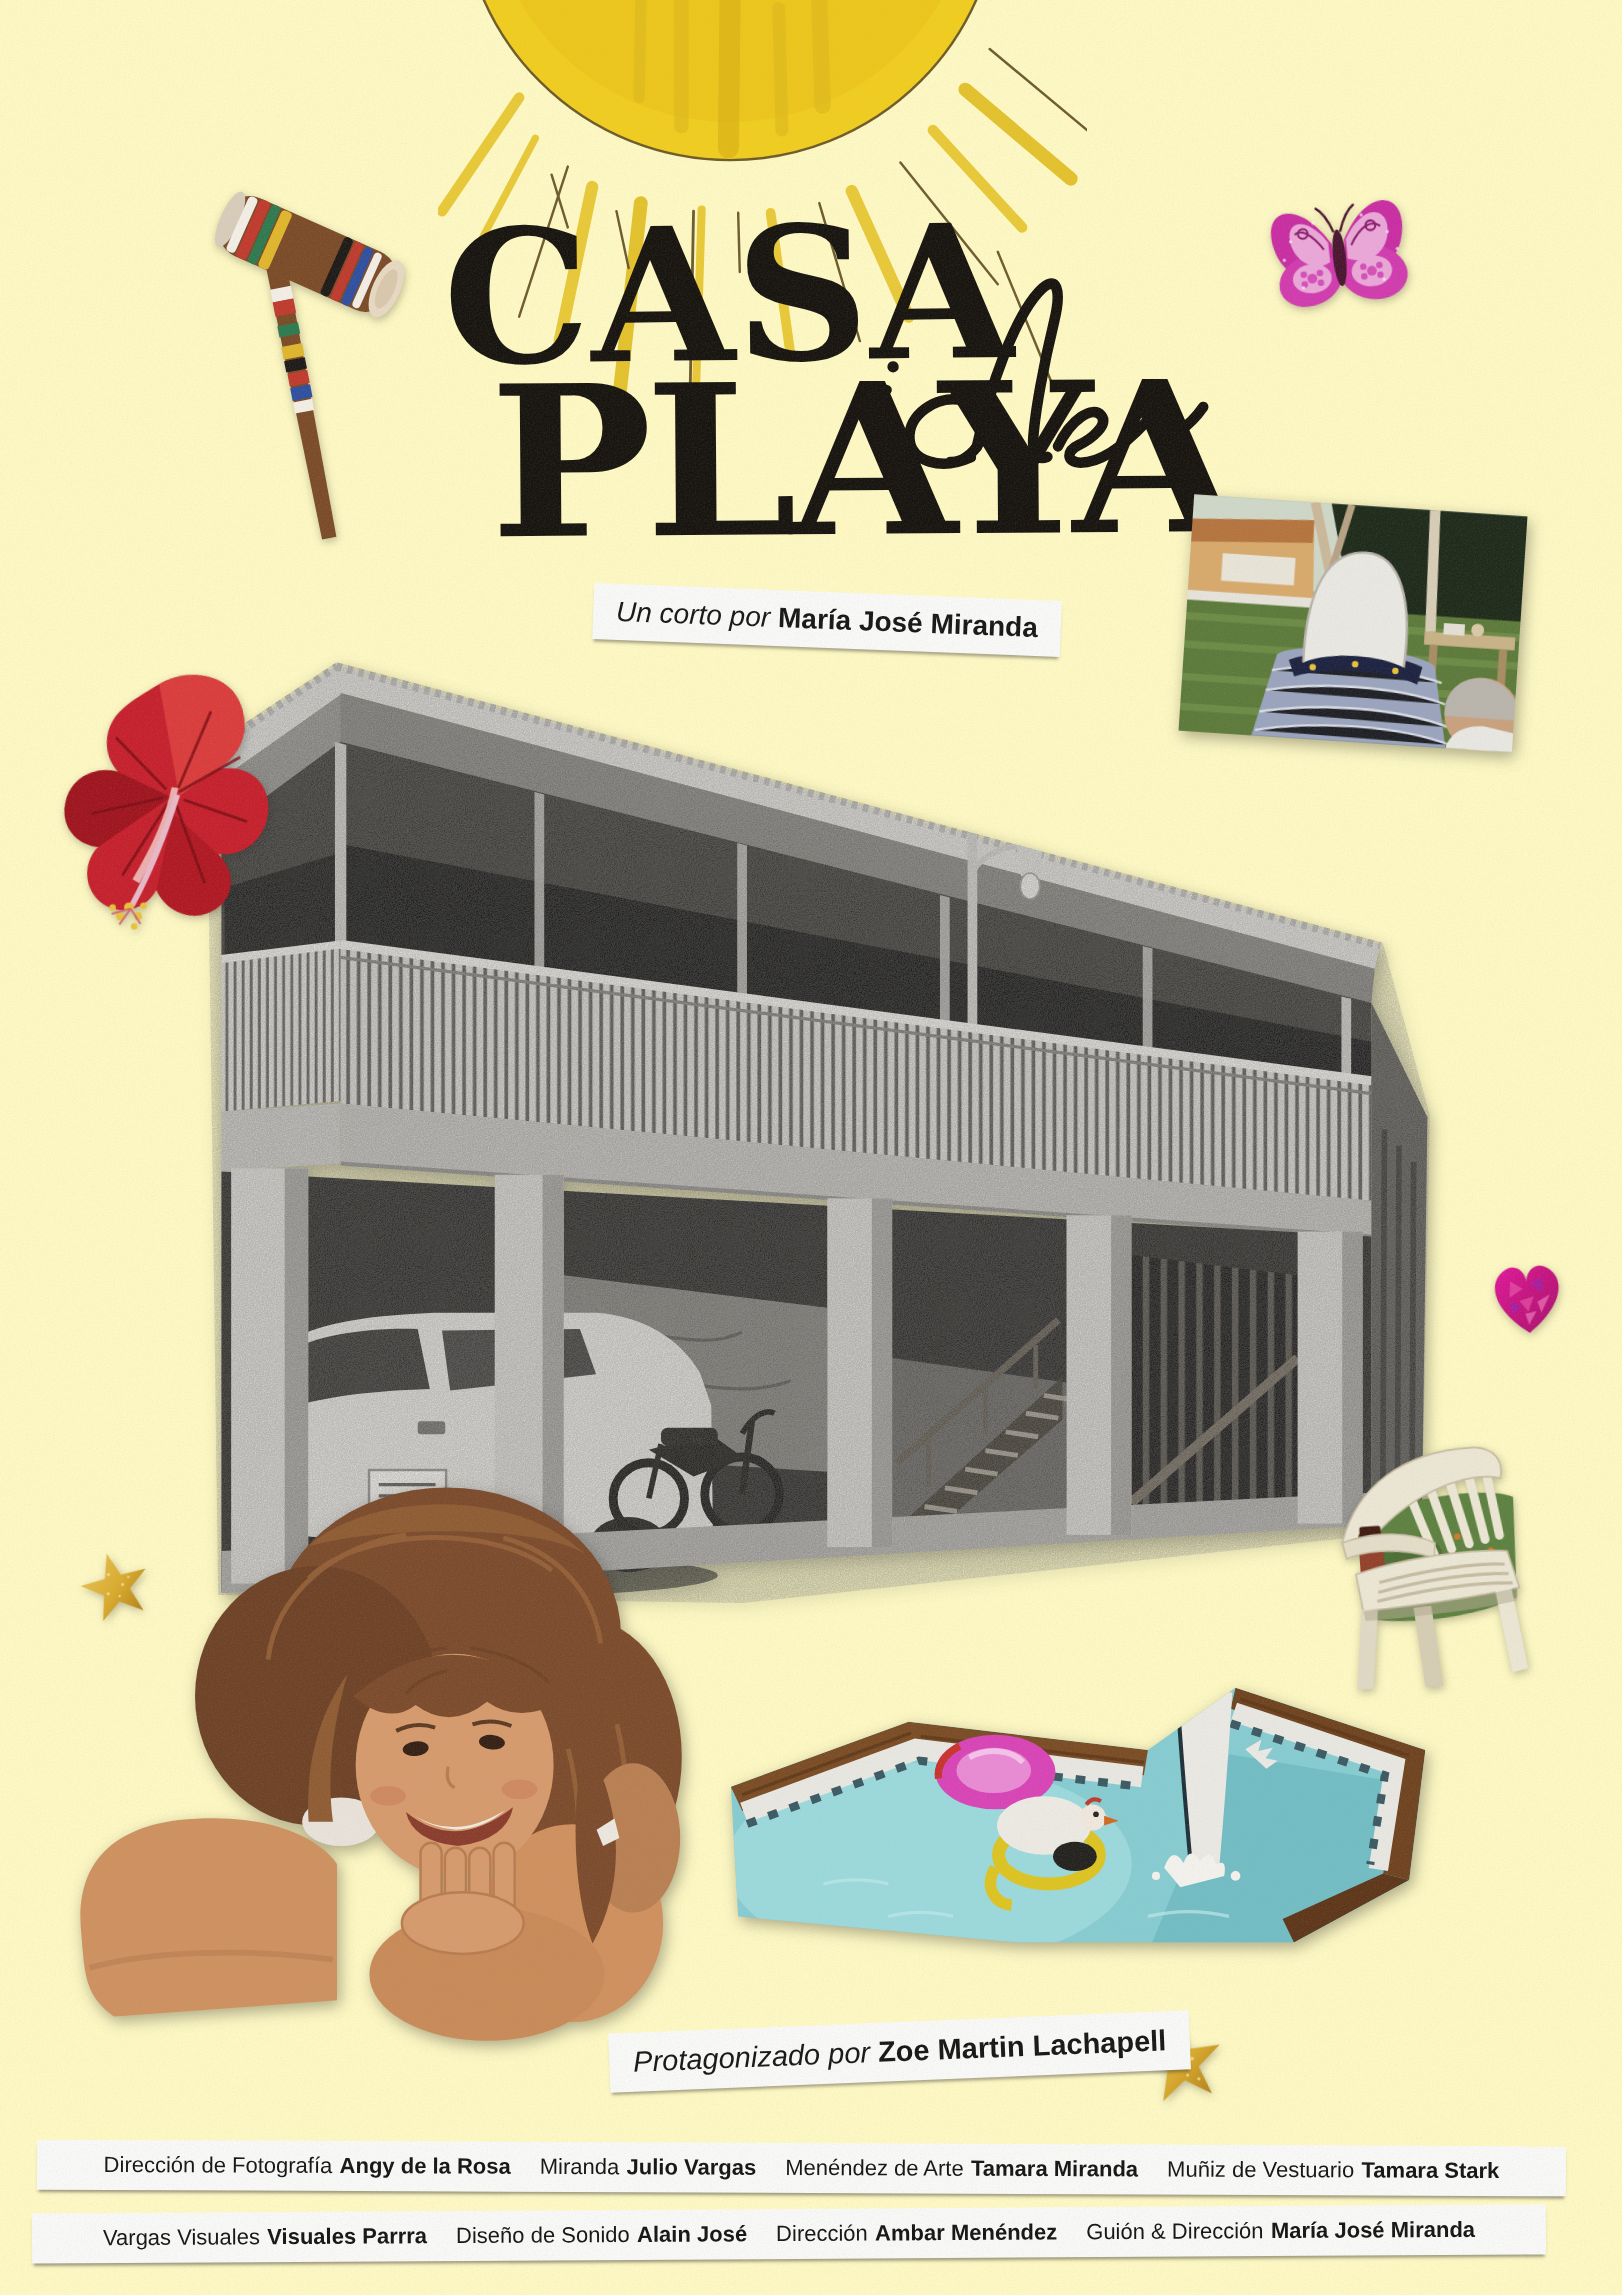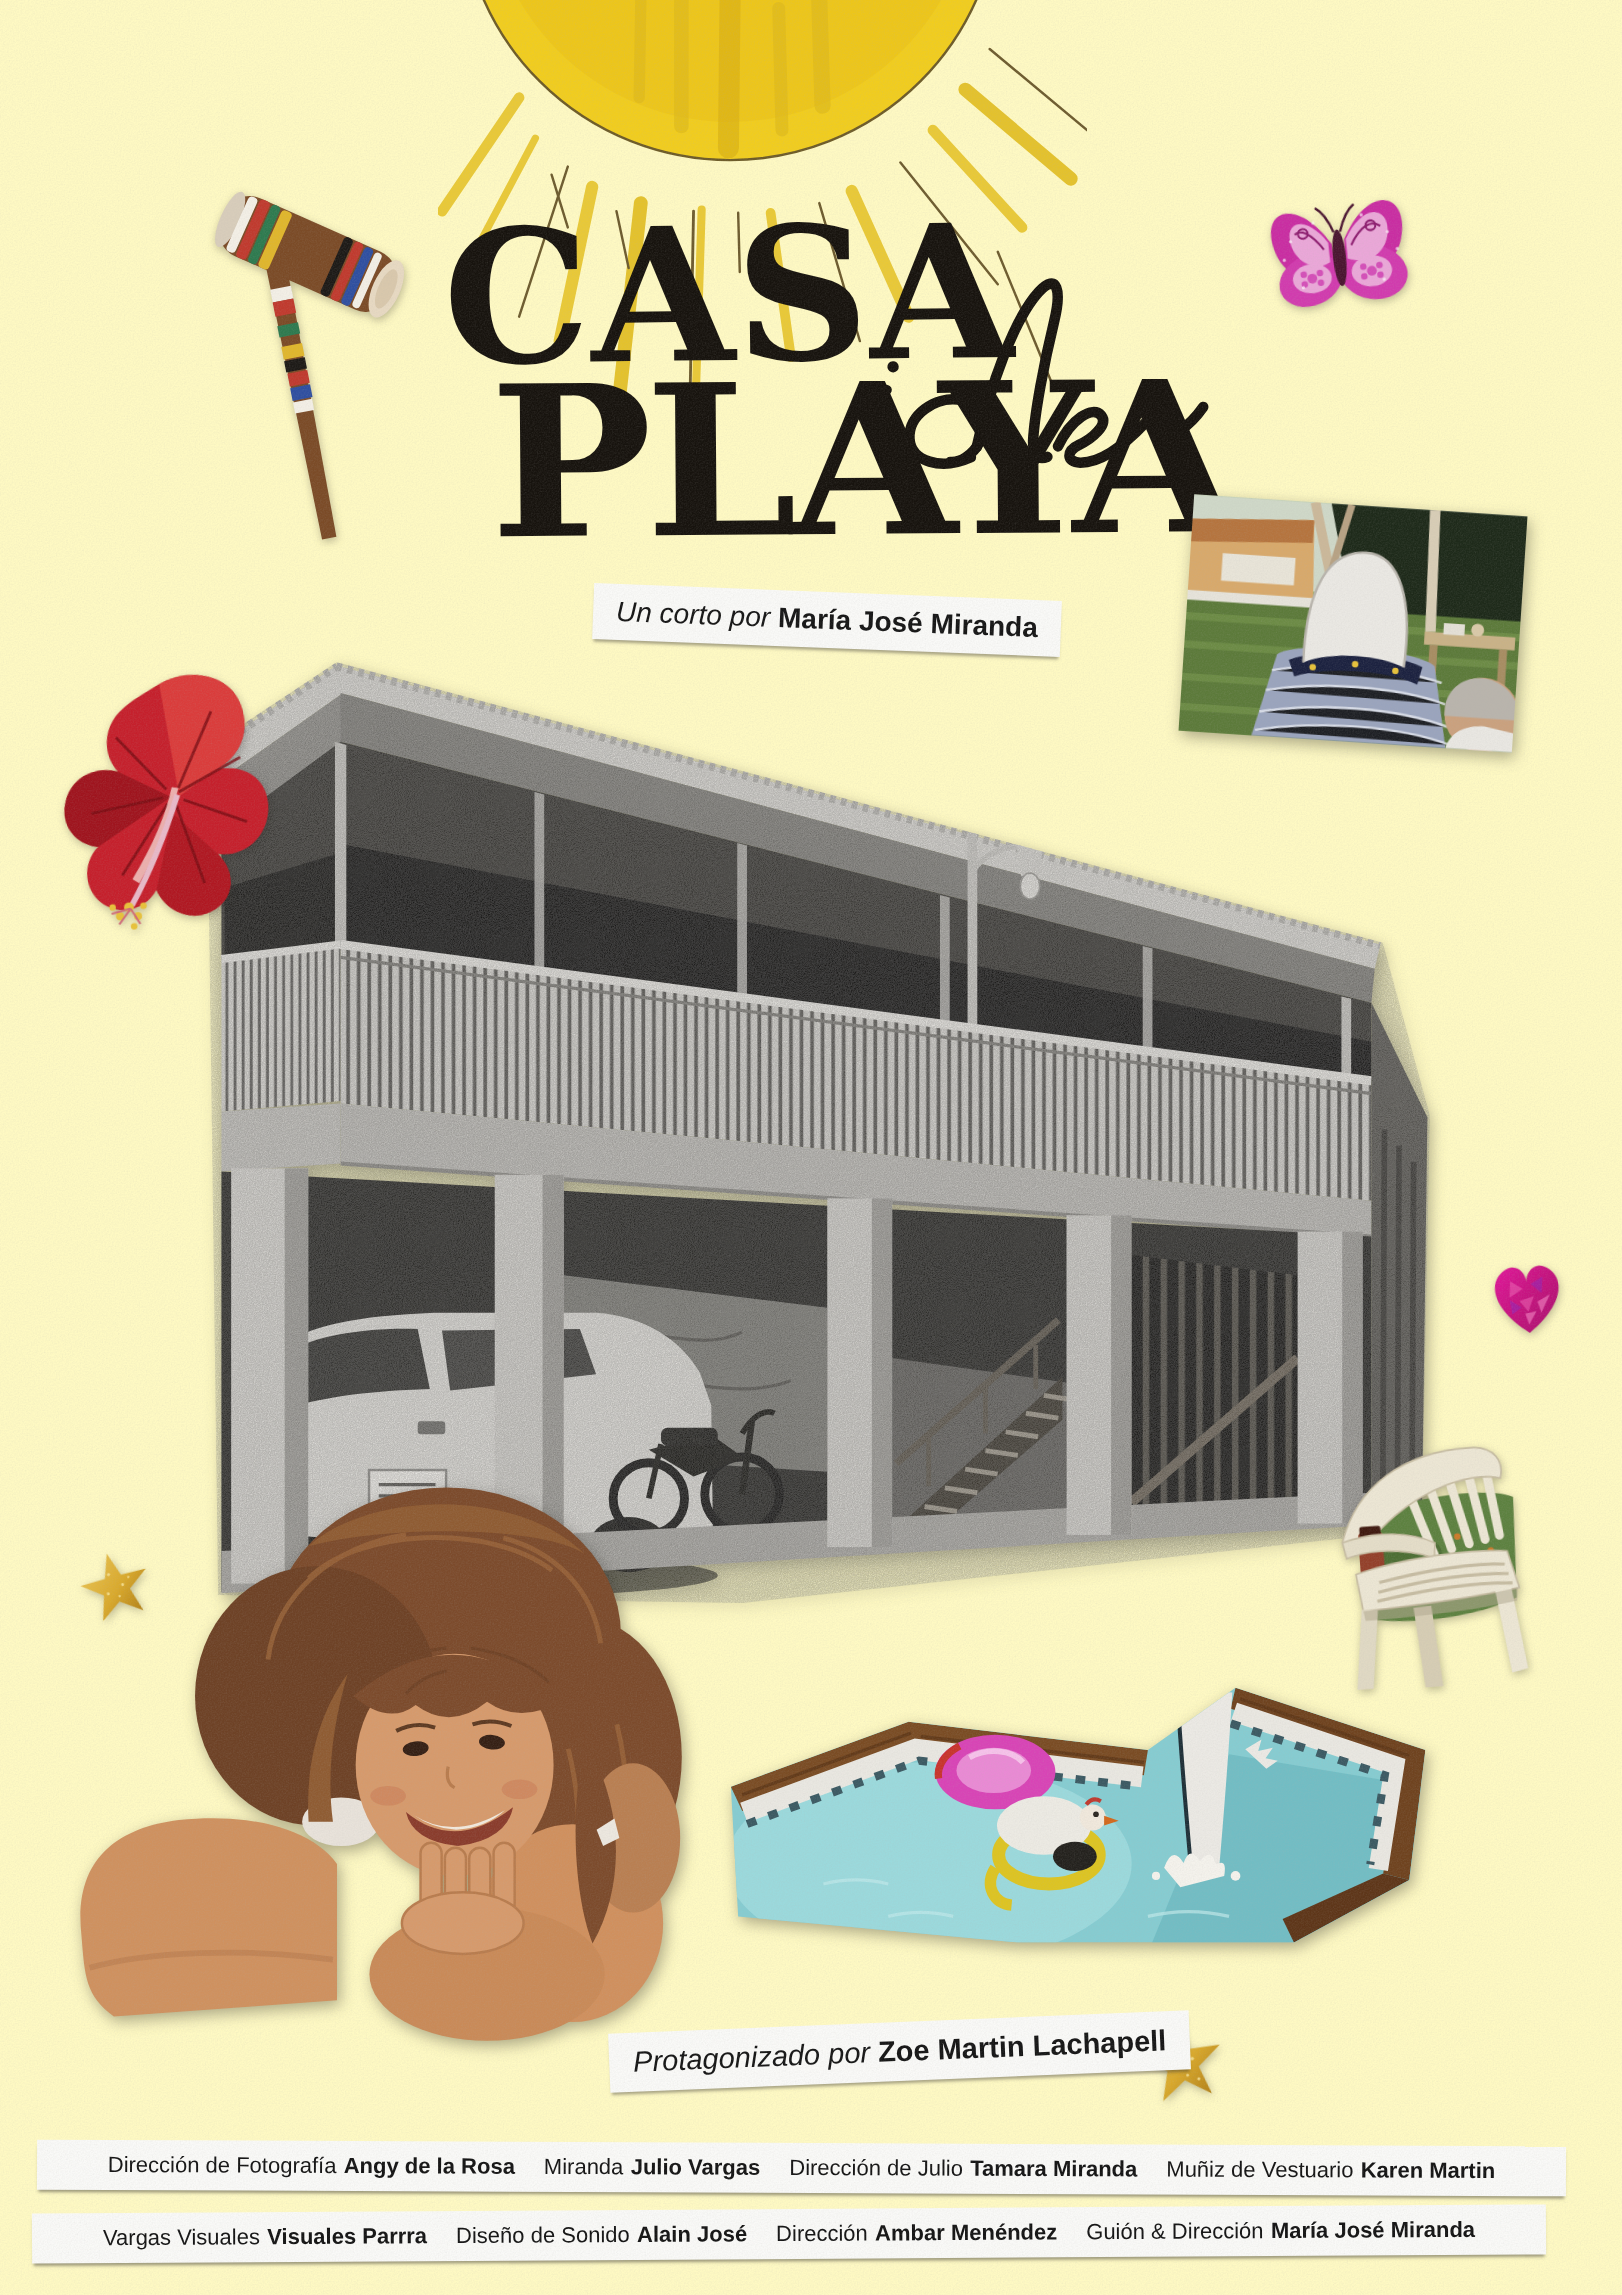--- a/index.html
+++ b/index.html
@@ -572,22 +572,22 @@
   </svg>
 
   <div class="strip" id="starring-strip" style="z-index:10">
     <i>Protagonizado por</i>
     <b>Zoe Martin Lachapell</b>
   </div>
 
   <div class="credits-bar" id="credits-bar-1" style="z-index:10">
     <span class="credit"><span class="role">Dirección de Fotografía</span><span class="name">Angy de la Rosa</span></span>
     <span class="credit"><span class="role">Miranda</span><span class="name">Julio Vargas</span></span>
-    <span class="credit"><span class="role">Dirección de Julio</span><span class="name">Tamara Miranda</span></span>
-    <span class="credit"><span class="role">Muñiz de Vestuario</span><span class="name">Karen Martin</span></span>
+    <span class="credit"><span class="role">Menéndez de Arte</span><span class="name">Tamara Miranda</span></span>
+    <span class="credit"><span class="role">Muñiz de Vestuario</span><span class="name">Tamara Stark</span></span>
   </div>
   <div class="credits-bar" id="credits-bar-2" style="z-index:10">
     <span class="credit"><span class="role">Vargas Visuales</span><span class="name">Visuales Parrra</span></span>
     <span class="credit"><span class="role">Diseño de Sonido</span><span class="name">Alain José</span></span>
     <span class="credit"><span class="role">Dirección</span><span class="name">Ambar Menéndez</span></span>
     <span class="credit"><span class="role">Guión &amp; Dirección</span><span class="name">María José Miranda</span></span>
   </div>
 
   <svg id="grain" width="1623" height="2295" viewBox="0 0 2000 2829">
     <filter id="paperNoise">

